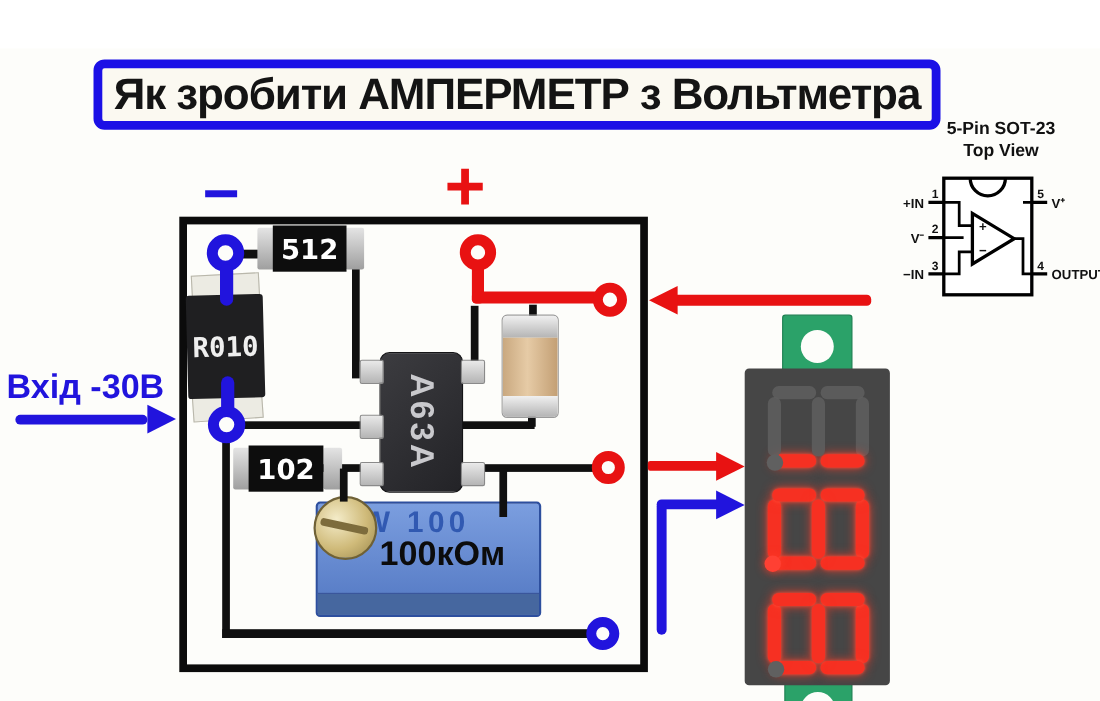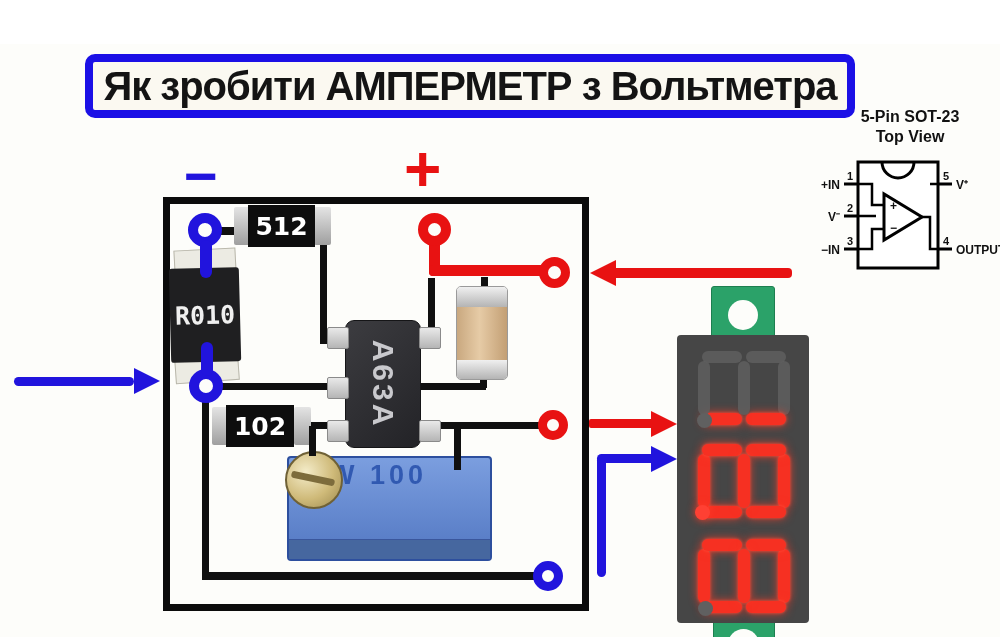--- a/index.html
+++ b/index.html
@@ -122,20 +122,21 @@
 
     <text class="pl" x="34" y="87" text-anchor="end">+IN</text>
     <text class="pl" x="34" y="119" text-anchor="end">V⁻</text>
     <text class="pl" x="34" y="152" text-anchor="end">−IN</text>
     <text class="pl" x="150" y="87">V⁺</text>
     <text class="pl" x="150" y="152">OUTPUT</text>
   </svg>
 
   <div class="abs minus-label">−</div>
   <div class="abs plus-label">+</div>
+  <div class="abs input-neg">Вхід -30В</div>
 
   <div class="abs bwire" style="left:14px;top:333px;width:120px;height:9px;"></div>
   <div class="arrow-head" style="left:134px;top:324px;border-left:26px solid #2114dd;border-top:13px solid transparent;border-bottom:13px solid transparent;"></div>
 
   <div class="abs rwire" style="left:610px;top:224px;width:182px;height:10px;"></div>
   <div class="arrow-head" style="left:590px;top:216px;border-right:26px solid #e81212;border-top:13px solid transparent;border-bottom:13px solid transparent;"></div>
 
   <div class="abs circuit-box"></div>
 
   <div class="wire" style="left:220px;top:183px;width:20px;height:8px;"></div>
@@ -192,20 +193,21 @@
 
   <div class="abs cap-comp">
     <div class="end" style="top:0;height:20px;"></div>
     <div class="bodyc"></div>
     <div class="end" style="top:73px;height:19px;"></div>
   </div>
 
   <div class="abs pot">
     <div class="band"></div>
     <div class="marking">W 100</div>
+    <div class="value">100кОм</div>
     <div class="screw">
       <div class="slot"></div>
     </div>
   </div>
 
   <div class="terminal t-blue" style="left:188px;top:169px;width:34px;height:34px;"></div>
   <div class="terminal t-blue" style="left:189px;top:325px;width:34px;height:34px;"></div>
   <div class="terminal t-blue" style="left:533px;top:517px;width:30px;height:30px;border-width:9px;"></div>
   <div class="terminal t-red" style="left:418px;top:169px;width:33px;height:33px;"></div>
   <div class="terminal t-red" style="left:539px;top:213px;width:31px;height:31px;border-width:9px;"></div>

